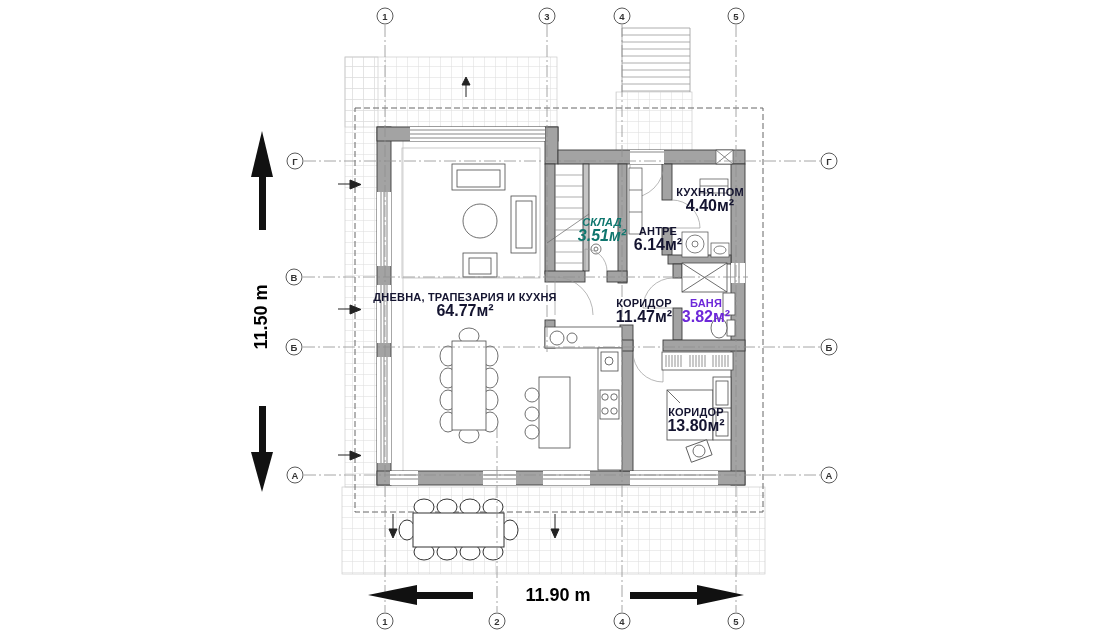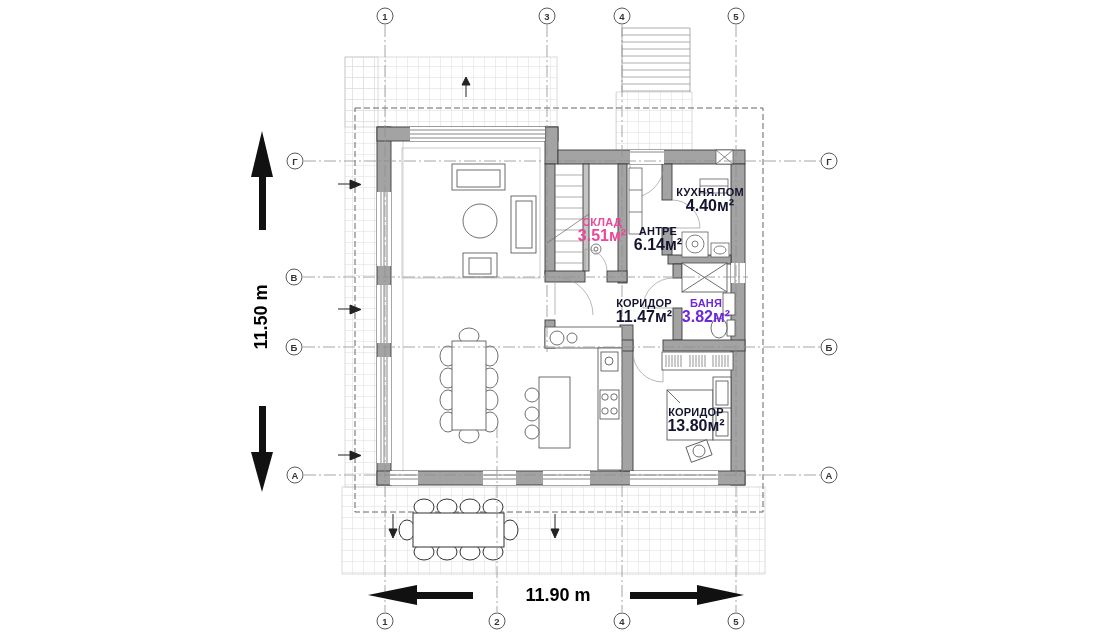--- a/index.html
+++ b/index.html
@@ -291,21 +291,25 @@
   <div class="axis-circle" style="left:622px;top:621px;">4</div>
   <div class="axis-circle" style="left:736px;top:621px;">5</div>
   <div class="axis-circle" style="left:295px;top:161px;">Г</div>
   <div class="axis-circle" style="left:294px;top:277px;">В</div>
   <div class="axis-circle" style="left:294px;top:347px;">Б</div>
   <div class="axis-circle" style="left:295px;top:475px;">А</div>
   <div class="axis-circle" style="left:829px;top:161px;">Г</div>
   <div class="axis-circle" style="left:829px;top:347px;">Б</div>
   <div class="axis-circle" style="left:829px;top:475px;">А</div>
 
-  <div class="room-label" style="left: 602px; top: 216px; color: #ec4899;">
+  <div class="room-label" style="left: 465px; top: 291px; color: rgb(20, 20, 48);">
+    <div class="room-name">ДНЕВНА, ТРАПЕЗАРИЯ И КУХНЯ</div>
+    <div class="room-area">64.77м²</div>
+  </div>
+  <div class="room-label" style="left: 602px; top: 216px; color: #0f766e; font-style: italic;">
     <div class="room-name">СКЛАД</div>
     <div class="room-area">3.51м²</div>
   </div>
   <div class="room-label" style="left: 658px; top: 225px; color: rgb(20, 20, 48);">
     <div class="room-name">АНТРЕ</div>
     <div class="room-area">6.14м²</div>
   </div>
   <div class="room-label" style="left: 710px; top: 186px; color: rgb(20, 20, 48);">
     <div class="room-name">КУХНЯ.ПОМ</div>
     <div class="room-area">4.40м²</div>

